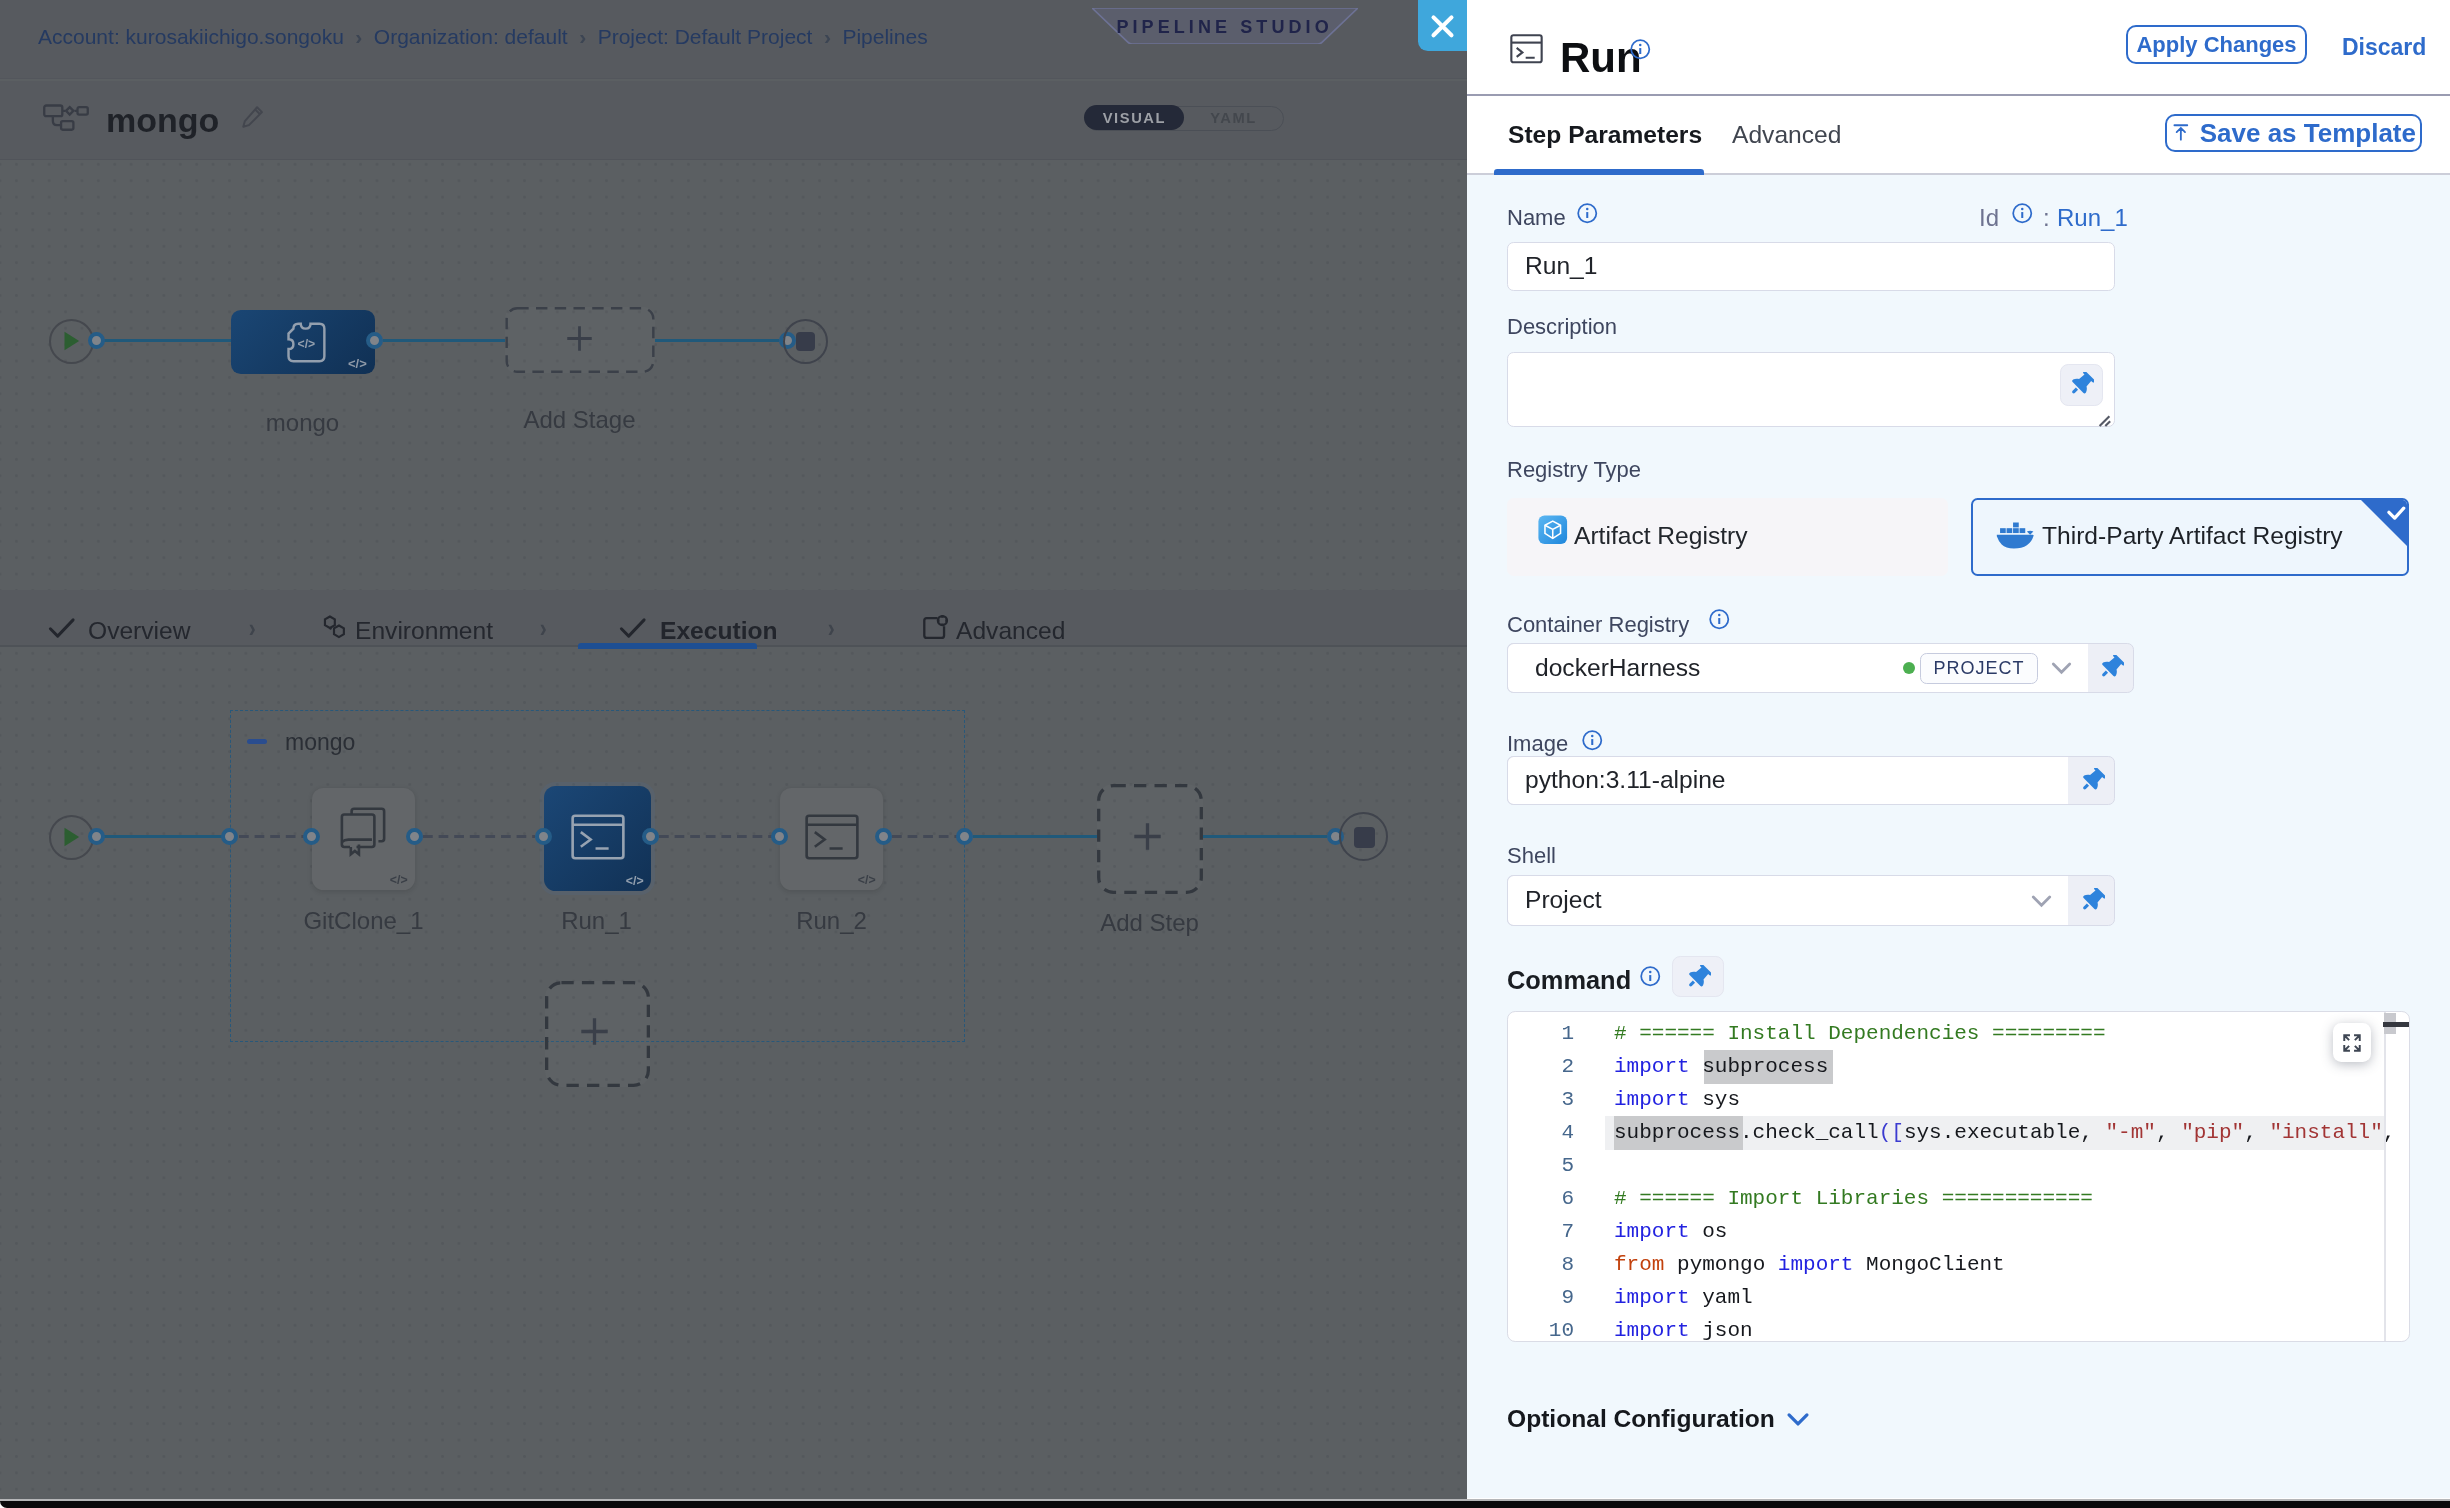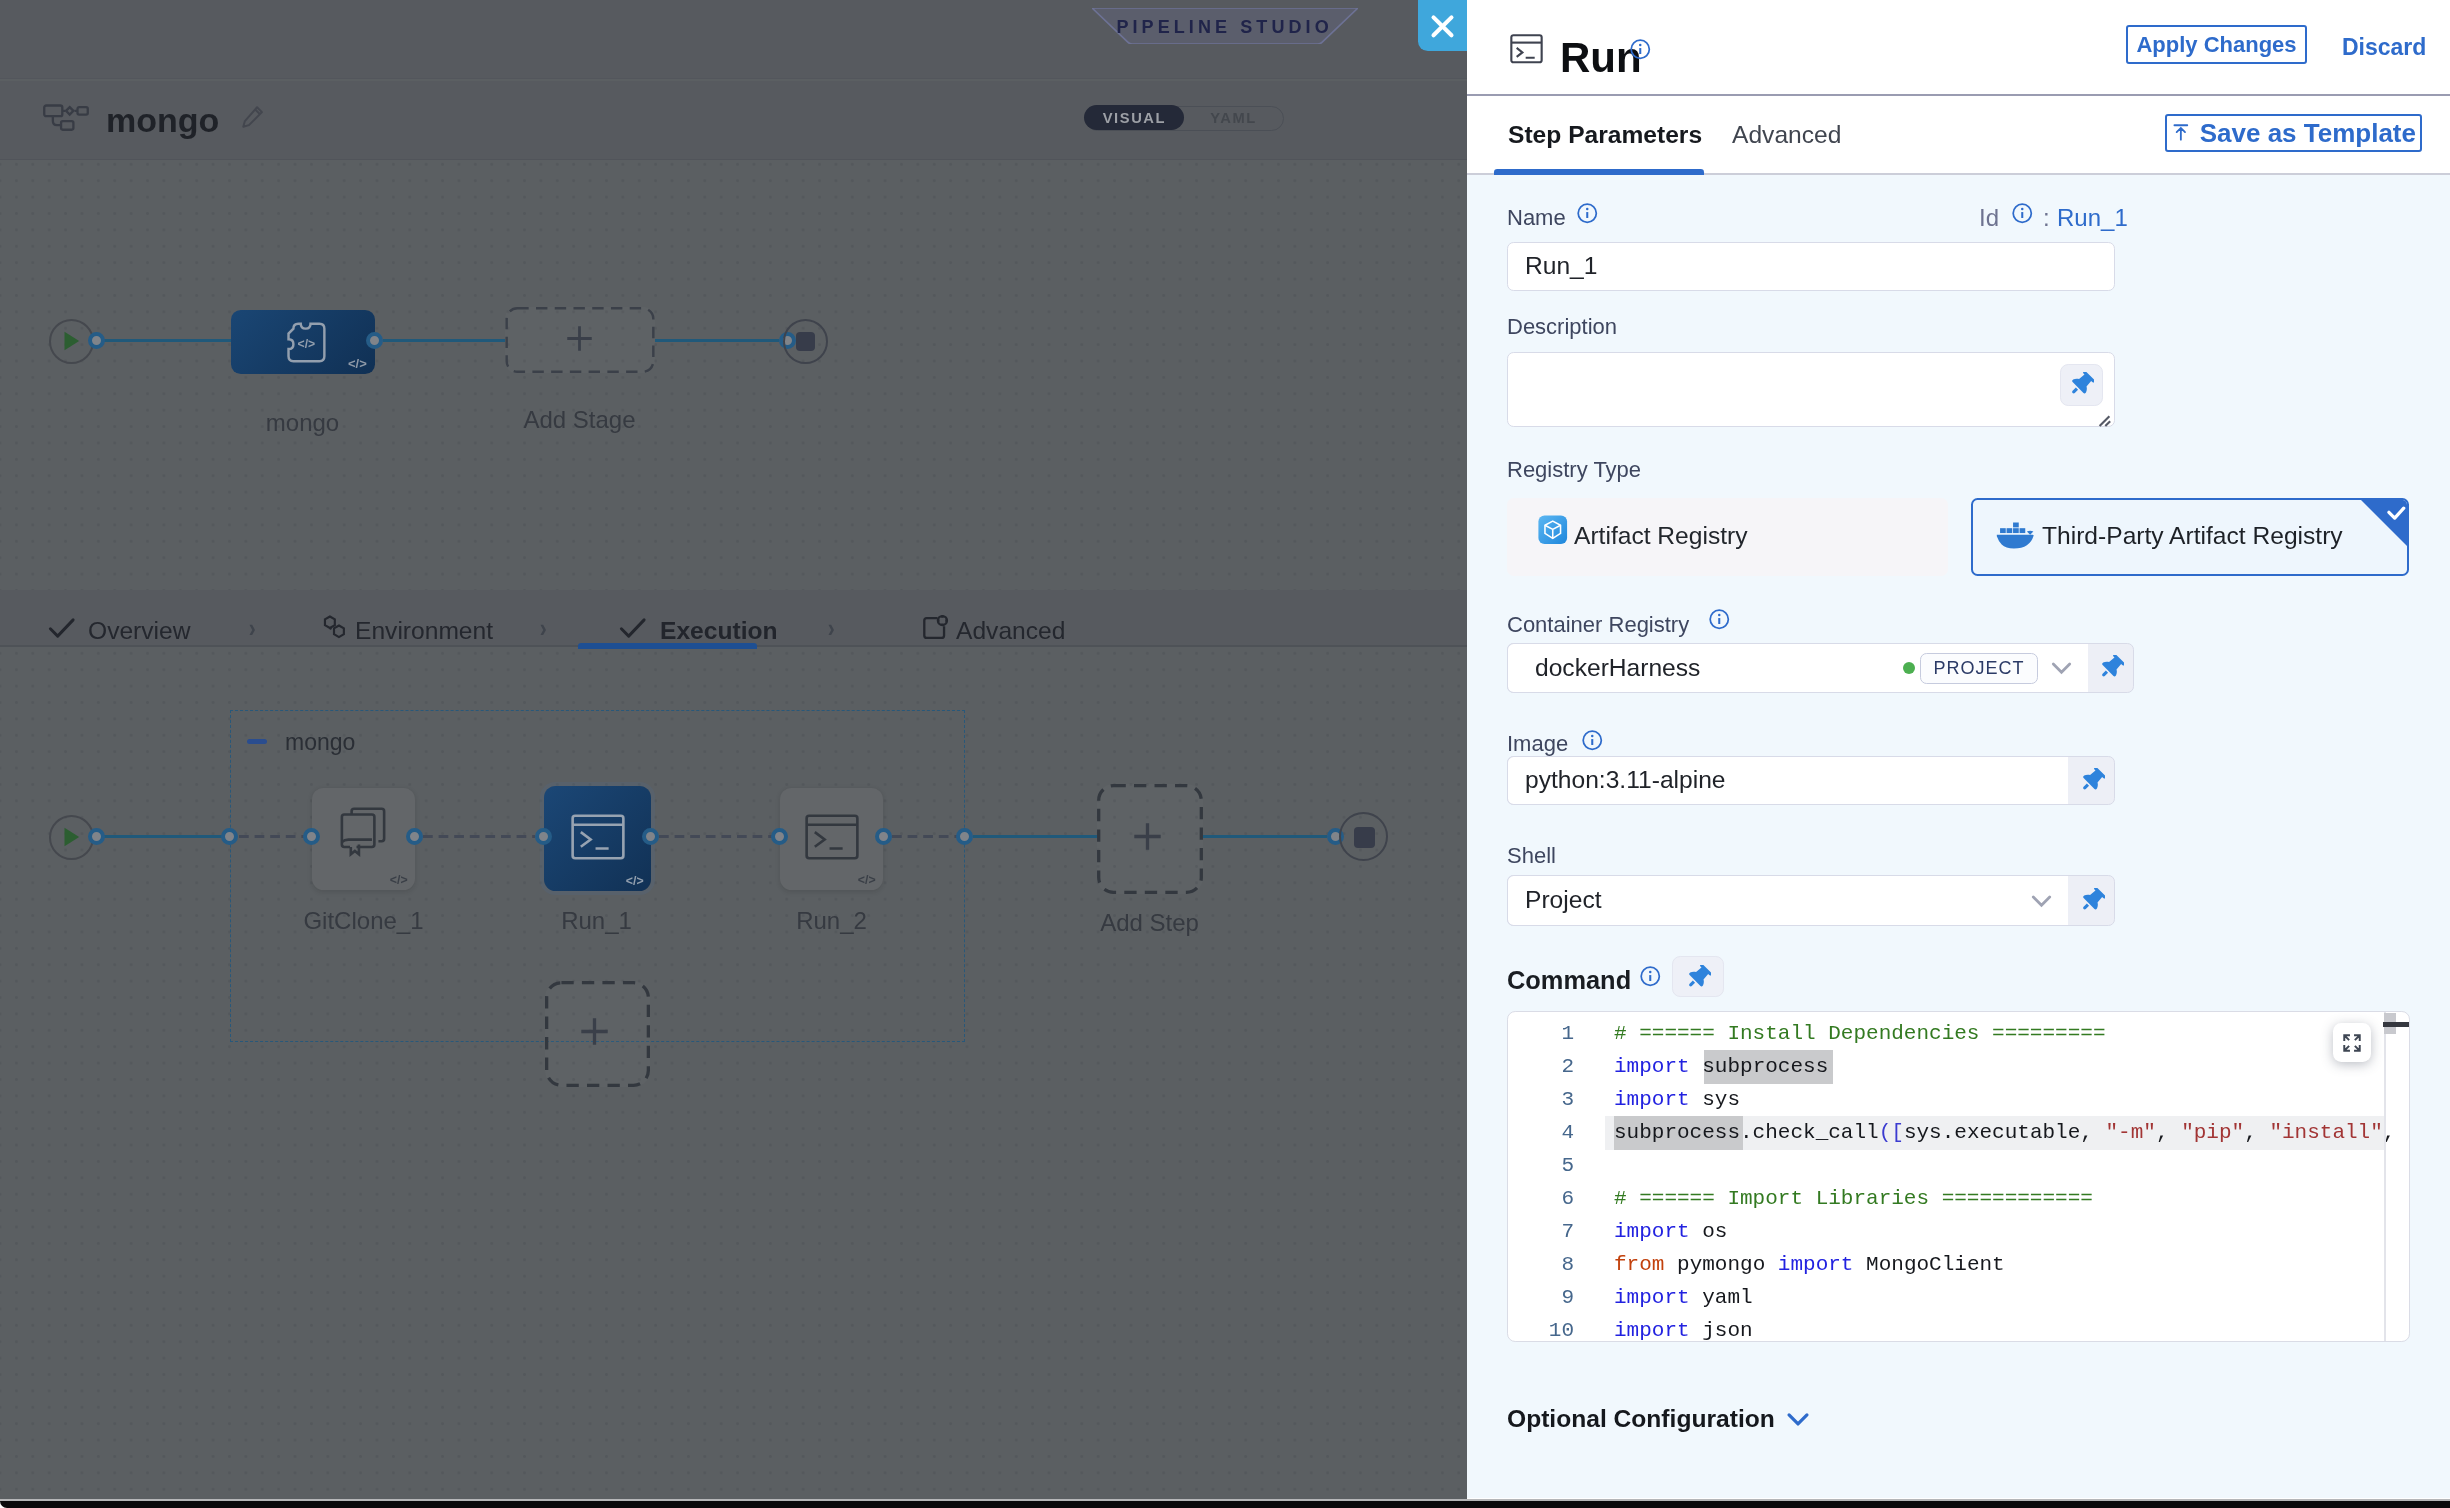--- a/index.html
+++ b/index.html
@@ -18,37 +18,40 @@
 .steplabel{position:absolute;font-size:24px;color:#363a41;text-align:center}
 .stepbox{position:absolute;width:105px;height:105px;border-radius:11.5px}
 .dash-h{position:absolute;height:3.3px;background-image:linear-gradient(90deg,#434956 60%,rgba(0,0,0,0) 40%);background-size:15.6px 3.3px}
 
 #panel{position:absolute;left:1467px;top:0;width:983px;height:1499px;background:#fff}
 #pcontent{position:absolute;left:0;top:174px;width:983px;height:1324px;background:#f1f8fd}
 .lbl{position:absolute;font-size:22px;font-weight:400;color:#3e465f}
 .inp{position:absolute;background:#fff;border:1.6px solid #d8dbe8;border-radius:6.6px;font-size:24.6px;color:#202329}
 .pinbox{position:absolute;background:#eef0f7;border:1.6px solid #e4e6f0;border-radius:8.2px}
 .blue{color:#2e6bcb}
-.obtn{position:absolute;border:2px solid #2e6bcb;border-radius:3px;color:#2e6bcb;font-weight:600;display:flex;align-items:center;justify-content:center}
+.obtn{position:absolute;border:2px solid #2e6bcb;border-radius:10px;color:#2e6bcb;font-weight:600;display:flex;align-items:center;justify-content:center}
 .mono{font-family:"Liberation Mono",monospace}
 </style>
 </head>
 <body>
 <div id="stage">
 <div id="left">
 
   <div class="bar" style="top:0;height:79px;border-bottom:1.6px solid #53565c"></div>
 
   <div class="bar" style="top:81px;height:79px;border-bottom:1.6px solid #51545a"></div>
 
   <div class="abs dots" style="left:0;top:161px;width:1467px;height:429px"></div>
 
   <div class="bar" style="top:590px;height:57px;border-bottom:2.5px solid #4e5257"></div>
 
   <div class="abs dots" style="left:0;top:650px;width:1467px;height:848px"></div>
+  <div id="crumbs" class="abs" style="left:38px;top:24.6px;white-space:nowrap">
+    <span class="crumb">Account: kurosakiichigo.songoku</span><span class="crumbsep" style="margin:0 11.5px">›</span><span class="crumb">Organization: default</span><span class="crumbsep" style="margin:0 11.5px">›</span><span class="crumb">Project: Default Project</span><span class="crumbsep" style="margin:0 11.5px">›</span><span class="crumb">Pipelines</span>
+  </div>
   <div id="badge" class="abs" style="left:1092px;top:8px;width:266px;height:36px">
     <svg width="266" height="36" viewBox="0 0 325 44">
       <path d="M0 0 L325 0 L281 42 Q279 44 276 44 L49 44 Q46 44 44 42 Z" fill="#5b5e6c" stroke="#6d7295" stroke-width="2"></path>
       <text x="162" y="30" text-anchor="middle" font-size="22" font-weight="700" letter-spacing="5" fill="#20244a" font-family="Liberation Sans">PIPELINE STUDIO</text>
     </svg>
   </div>
   <div id="titlerow">
     <svg class="abs" style="left:43px;top:103px" width="46" height="28" viewBox="0 0 56 34">
       <g fill="none" stroke="#383c45" stroke-width="2.8">
         <rect x="1.5" y="3" width="22" height="13" rx="2.5"></rect>

